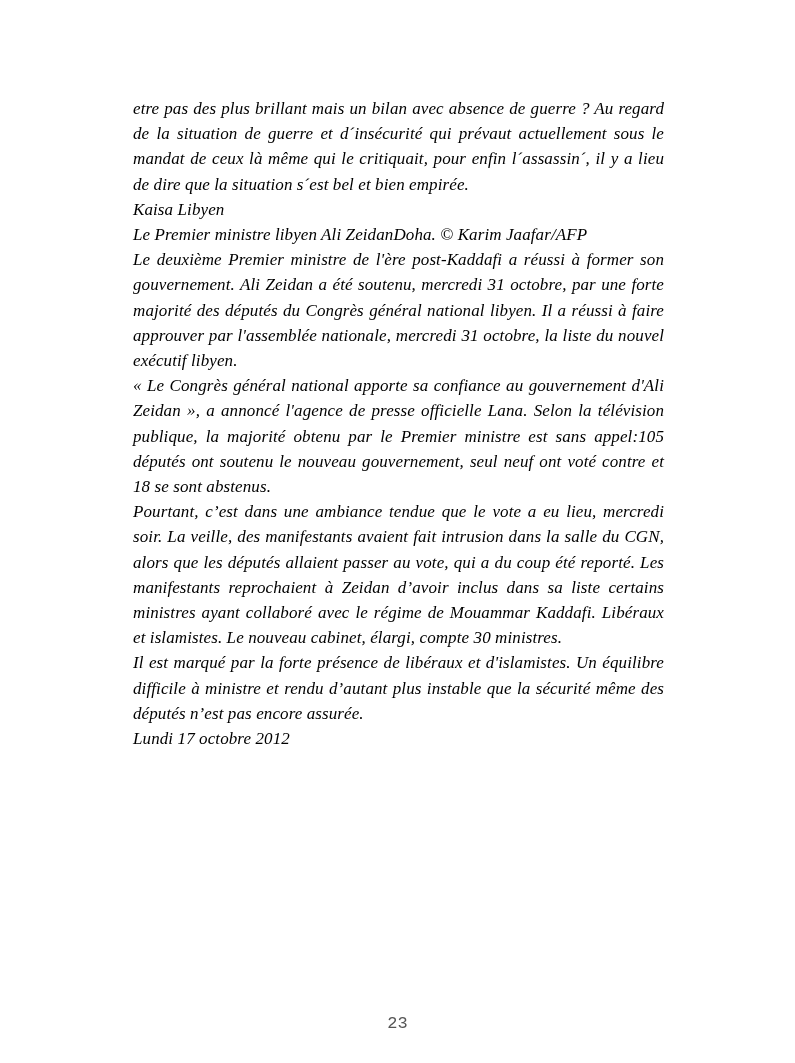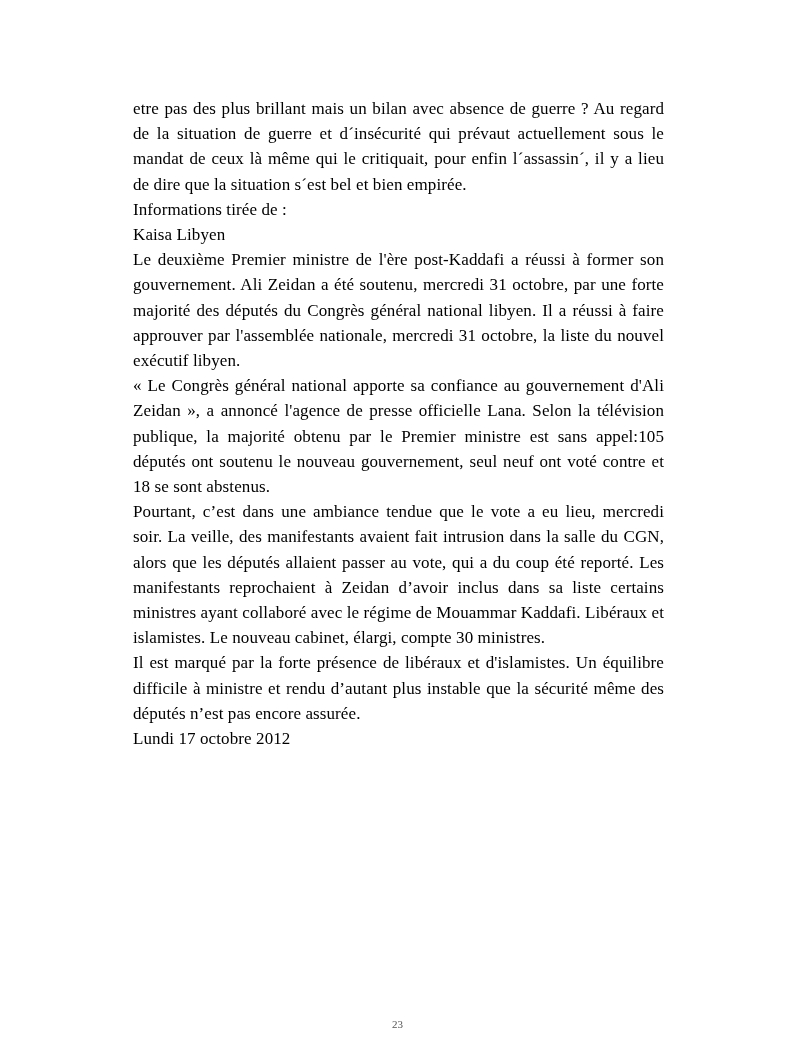--- a/index.html
+++ b/index.html
@@ -16,50 +16,51 @@
     font-family: "Liberation Serif", "DejaVu Serif", serif;
     color: #000000;
     overflow: hidden;
     box-sizing: border-box;
   }
   .content {
     position: absolute;
     top: 96px;
     left: 133px;
     width: 531px;
+    font-style: italic;
   }
   .content p {
     margin: 0;
     padding: 0;
     font-size: 17px;
     line-height: 25.2px;
     text-align: justify;
     letter-spacing: 0.1px;
   }
   .footer {
     position: absolute;
     left: 0;
     width: 100%;
     top: 1014px;
     text-align: center;
   }
   .footer span {
-    font-size: 11px;
+    font-size: 17px;
     color: #555555;
-    font-family: Liberation Serif, serif;
+    font-family: Liberation Mono, monospace;
   }
 </style>
 </head>
 <body>
 
 <div class="page">
   <div class="content">
     <p>etre pas des plus brillant mais un bilan avec absence de guerre ? Au regard de la situation de guerre et d´insécurité qui prévaut actuellement sous le mandat de ceux là même qui le critiquait, pour enfin l´assassin´,  il y a lieu de dire que la situation s´est bel et bien empirée.</p>
-    <p>Informations tirée de :</p>
     <p>Kaisa Libyen</p>
+    <p>Le Premier ministre libyen Ali ZeidanDoha. © Karim Jaafar/AFP</p>
     <p>Le deuxième Premier ministre de l'ère post-Kaddafi a réussi à former son gouvernement. Ali Zeidan a été soutenu, mercredi 31 octobre, par une forte majorité des députés du Congrès général national libyen. Il a réussi à faire approuver par l'assemblée nationale, mercredi 31 octobre, la liste du nouvel exécutif libyen.</p>
     <p>« Le Congrès général national apporte sa confiance au gouvernement d'Ali Zeidan », a annoncé l'agence de presse officielle Lana. Selon la télévision publique, la majorité obtenu par le Premier ministre est sans appel:105 députés ont soutenu le nouveau gouvernement, seul neuf ont voté contre et 18 se sont abstenus.</p>
     <p>Pourtant, c’est dans une ambiance tendue que le vote a eu lieu, mercredi soir. La veille, des manifestants avaient fait intrusion dans la salle du CGN, alors que les députés allaient passer au vote, qui a du coup été reporté. Les manifestants reprochaient à Zeidan d’avoir inclus dans sa liste certains ministres ayant collaboré avec le régime de Mouammar Kaddafi. Libéraux et islamistes. Le nouveau cabinet, élargi, compte 30 ministres.</p>
     <p>Il est marqué par la forte présence de libéraux et d'islamistes. Un équilibre difficile à ministre et rendu d’autant plus instable que la sécurité même des députés n’est pas encore assurée.</p>
     <p>Lundi 17 octobre 2012</p>
   </div>
   <div class="footer">
     <span>23</span>
   </div>
 </div>

